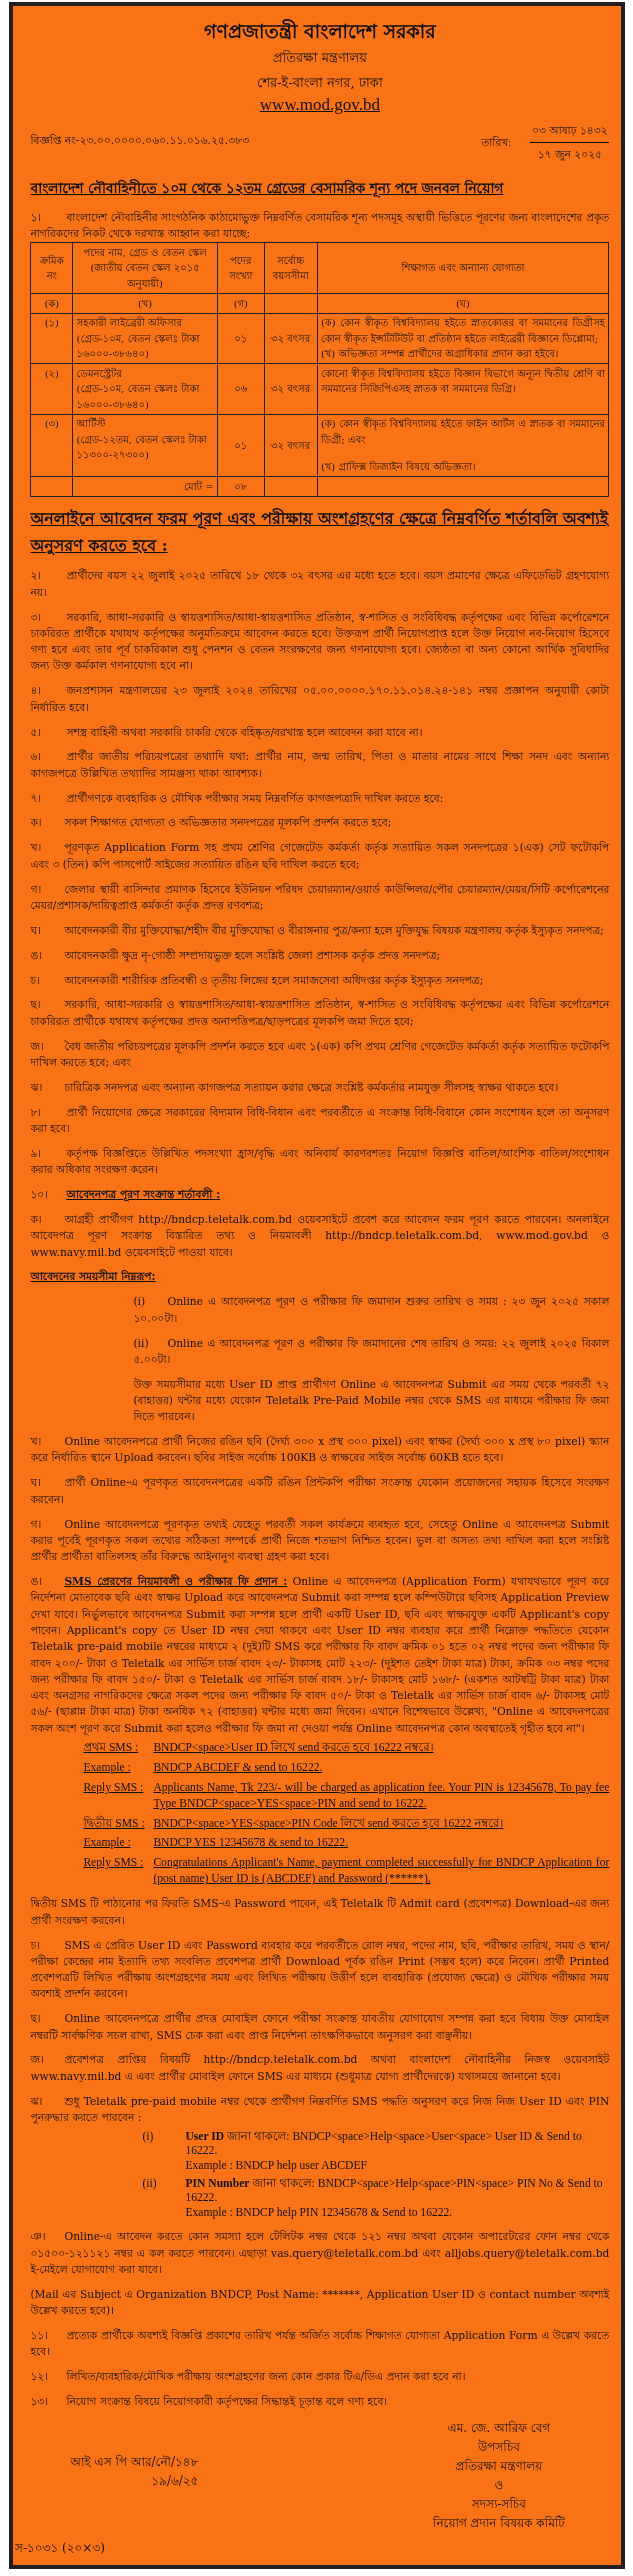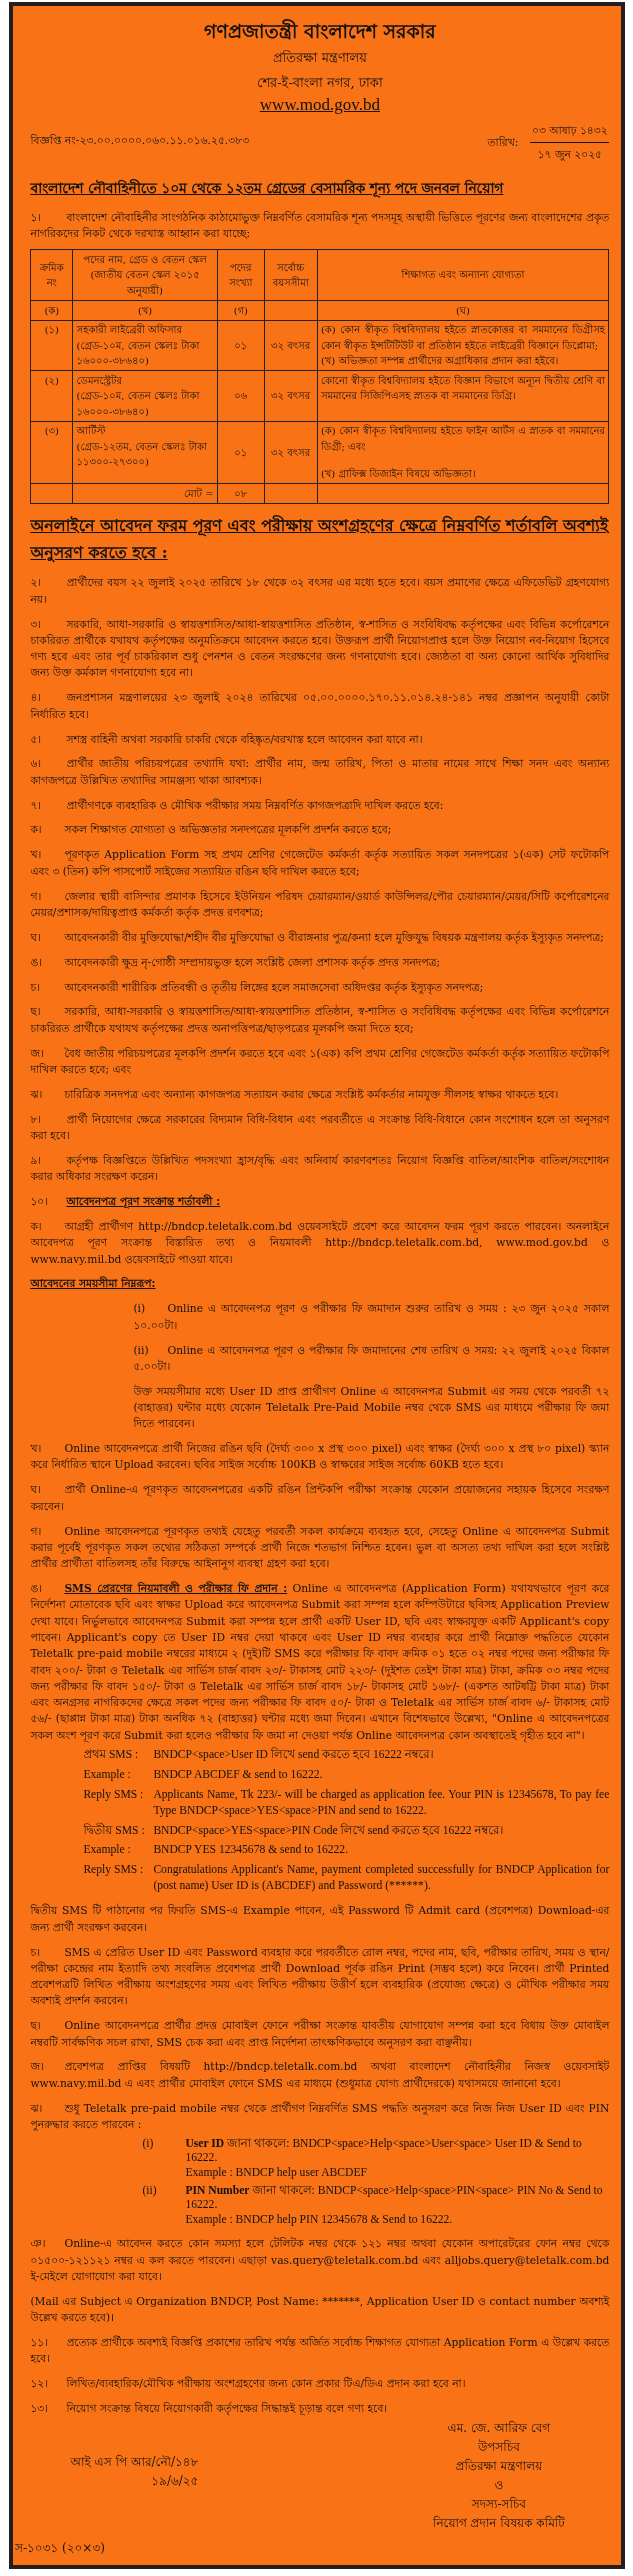--- a/index.html
+++ b/index.html
@@ -8,39 +8,39 @@
   .frame { position: absolute; left: 9.4px; top: 1.7px; width: 608px; height: 2559px;
            border: 4.3px solid #231f20; background: #f97316; }
   .inner { position: absolute; left: 17px; right: 12px; top: 0; }
   .center { text-align: center; }
   .h1 { font-size: 19px; font-weight: bold; margin-top: 13.7px; line-height: 24px; }
   .h2 { font-size: 13px; margin-top: 5.1px; line-height: 19px; }
   .web { font-family: "Liberation Serif", serif; font-size: 17px; text-decoration: underline; margin-top: 3.4px; }
   .refrow { position: relative; height: 38px; margin-top: 5.1px; font-size: 10.7px; }
   .refno { position: absolute; left: 0; top: 12px; }
   .datebox { position: absolute; right: 0; top: 1.7px; display: flex; align-items: center; }
-  .datelabel { margin-right: 12px; }
+  .datelabel { margin-right: 19px; font-family: Liberation Serif, serif; }
   .fraction { display: inline-flex; flex-direction: column; align-items: center; }
   .fraction .top { border-bottom: 0.9px solid #111; padding: 0 1.7px 1.7px 1.7px; text-align: right; }
   .fraction .bot { padding-top: 2.6px; }
   .title { font-size: 14px; font-weight: bold; text-decoration: underline; margin-top: 19px; text-align: left; letter-spacing: -0.2px; }
   p.para { font-size: 10.7px; line-height: 16.3px; margin: 8.6px 0 0 0; text-align: justify; }
   .num { display: inline-block; width: 36px; }
-  table.posts { border-collapse: collapse; width: 100%; margin-top: 7px; font-size: 10px; line-height: 15.4px; }
+  table.posts { border-collapse: collapse; width: 100%; margin-top: 0; font-size: 10px; line-height: 15.4px; }
   table.posts td, table.posts th { border: 0.9px solid #222; vertical-align: top; padding: 1.7px 3.4px; font-weight: normal; }
   table.posts th { text-align: center; vertical-align: middle; }
   .c1 { width: 34px; text-align: center; }
   .c2 { width: 137px; }
   .c3 { width: 39px; text-align: center; vertical-align: middle !important; }
   .c4 { width: 45px; text-align: center; vertical-align: middle !important; }
   .sec-head { font-size: 12px; font-weight: bold; text-decoration: underline; margin-top: 8.6px; }
   .sub { margin-left: 53px; }
   .subnum { display: inline-block; width: 34px; }
   .u { text-decoration: underline; font-weight: bold; }
-  .sms-row { display: flex; font-size: 11.6px; line-height: 16.3px; margin-top: 3.4px; font-family: "Liberation Serif", serif; }
+  .sms-row { display: flex; font-size: 11.6px; line-height: 16.3px; margin-top: 3.4px; font-family: "Liberation Serif", serif; text-decoration: underline; }
   .sms-lbl { width: 70px; flex: none; }
   .sms-val { flex: 1; text-align: justify; }
   .help-item { display: flex; margin-top: 3.4px; font-family: "Liberation Serif", serif; font-size: 11.6px; line-height: 14.6px; }
   .help-num { width: 43px; flex: none; padding-left: 51px; }
   .sig { position: absolute; right: 24px; width: 197px; text-align: center; font-size: 12px; line-height: 19px; }
   .isp { position: absolute; left: 22px; font-size: 12px; line-height: 19px; text-align: right; width: 163px; }
   .foot { position: absolute; left: 1.7px; font-size: 12px; }
 </style>
 </head>
 <body>
@@ -205,21 +205,21 @@
         <div class="sms-row">
           <span class="sms-lbl">Example :</span>
           <span class="sms-val">BNDCP YES 12345678 &amp; send to 16222.</span>
         </div>
         <div class="sms-row">
           <span class="sms-lbl">Reply SMS :</span>
           <span class="sms-val">Congratulations Applicant's Name, payment completed successfully for BNDCP Application for (post name) User ID is (ABCDEF) and Password (******).</span>
         </div>
       </div>
 
-    <p class="para sub">দ্বিতীয় SMS টি পাঠানোর পর ফিরতি SMS-এ Example পাবেন, এই Password টি Admit card (প্রবেশপত্র) Download-এর জন্য প্রার্থী সংরক্ষণ করবেন।</p>
+    <p class="para sub">দ্বিতীয় SMS টি পাঠানোর পর ফিরতি SMS-এ Password পাবেন, এই Teletalk টি Admit card (প্রবেশপত্র) Download-এর জন্য প্রার্থী সংরক্ষণ করবেন।</p>
 
     <p class="para sub"><span class="subnum">চ।</span><span>SMS এ প্রেরিত User ID এবং Password ব্যবহার করে পরবর্তীতে রোল নম্বর, পদের নাম, ছবি, পরীক্ষার তারিখ, সময় ও স্থান/পরীক্ষা কেন্দ্রের নাম ইত্যাদি তথ্য সংবলিত প্রবেশপত্র প্রার্থী Download পূর্বক রঙিন Print (সম্ভব হলে) করে নিবেন। প্রার্থী Printed প্রবেশপত্রটি লিখিত পরীক্ষায় অংশগ্রহণের সময় এবং লিখিত পরীক্ষায় উত্তীর্ণ হলে ব্যবহারিক (প্রযোজ্য ক্ষেত্রে) ও মৌখিক পরীক্ষার সময় অবশ্যই প্রদর্শন করবেন।</span></p>
     <p class="para sub"><span class="subnum">ছ।</span><span>Online আবেদনপত্রে প্রার্থীর প্রদত্ত মোবাইল ফোনে পরীক্ষা সংক্রান্ত যাবতীয় যোগাযোগ সম্পন্ন করা হবে বিধায় উক্ত মোবাইল নম্বরটি সার্বক্ষণিক সচল রাখা, SMS চেক করা এবং প্রাপ্ত নির্দেশনা তাৎক্ষণিকভাবে অনুসরণ করা বাঞ্ছনীয়।</span></p>
     <p class="para sub"><span class="subnum">জ।</span><span>প্রবেশপত্র প্রাপ্তির বিষয়টি http://bndcp.teletalk.com.bd অথবা বাংলাদেশ নৌবাহিনীর নিজস্ব ওয়েবসাইট www.navy.mil.bd এ এবং প্রার্থীর মোবাইল ফোনে SMS এর মাধ্যমে (শুধুমাত্র যোগ্য প্রার্থীদেরকে) যথাসময়ে জানানো হবে।</span></p>
     <p class="para sub"><span class="subnum">ঝ।</span><span>শুধু Teletalk pre-paid mobile নম্বর থেকে প্রার্থীগণ নিম্নবর্ণিত SMS পদ্ধতি অনুসরণ করে নিজ নিজ User ID এবং PIN পুনরুদ্ধার করতে পারবেন :</span></p>
 
     <div id="recovery">
         <div class="help-item">
           <span class="help-num" style="padding-left: 112px;">(i)</span>
           <div>

